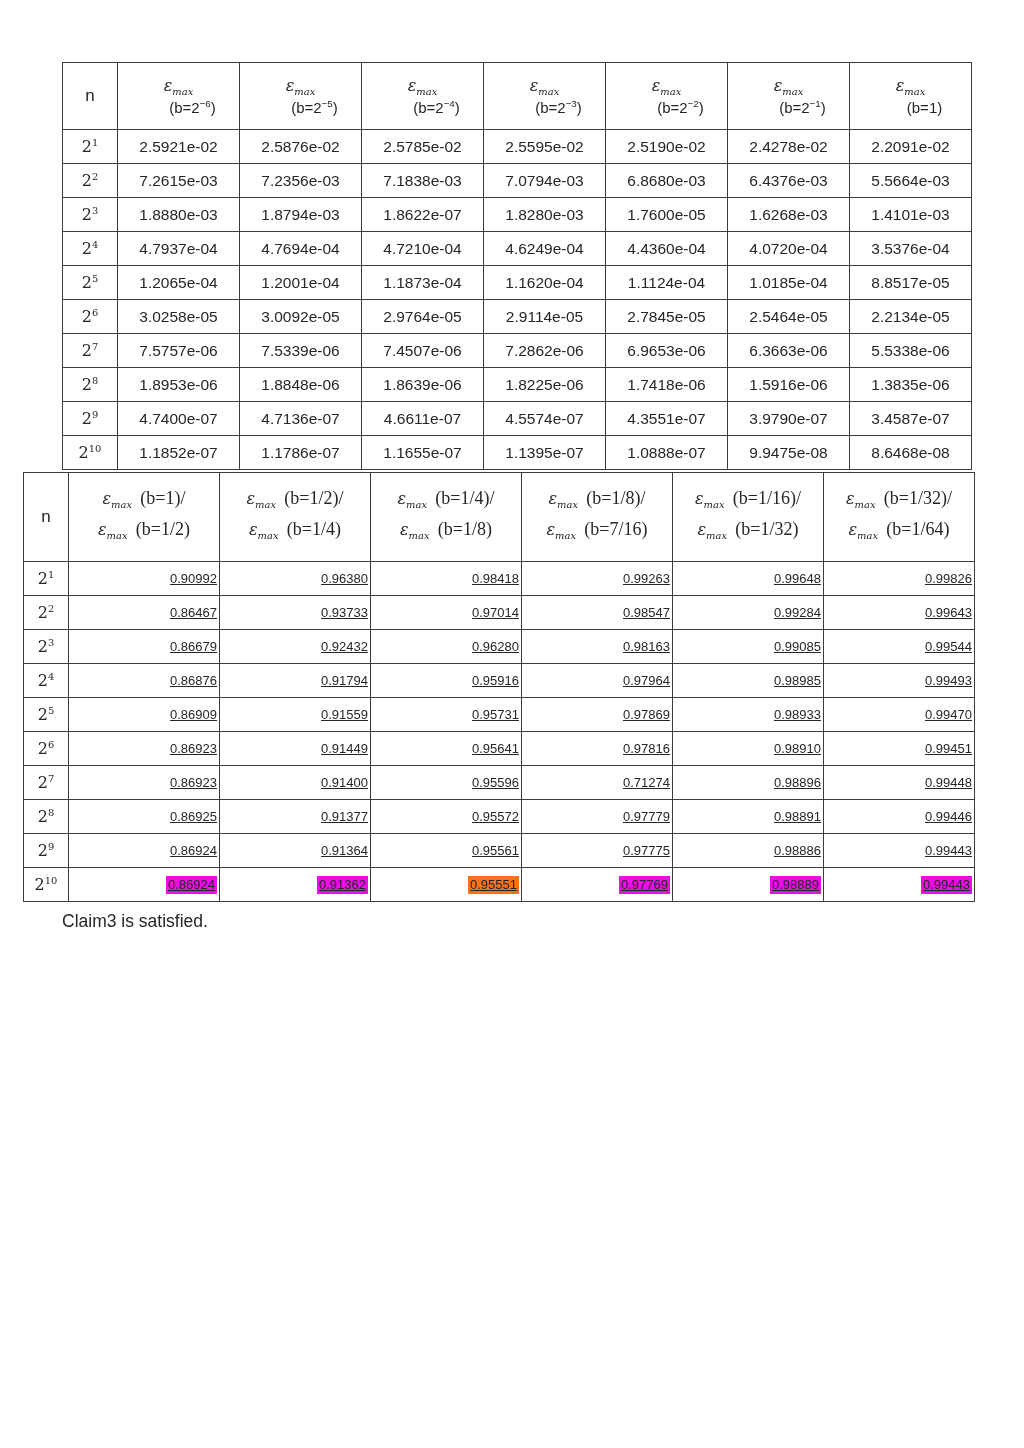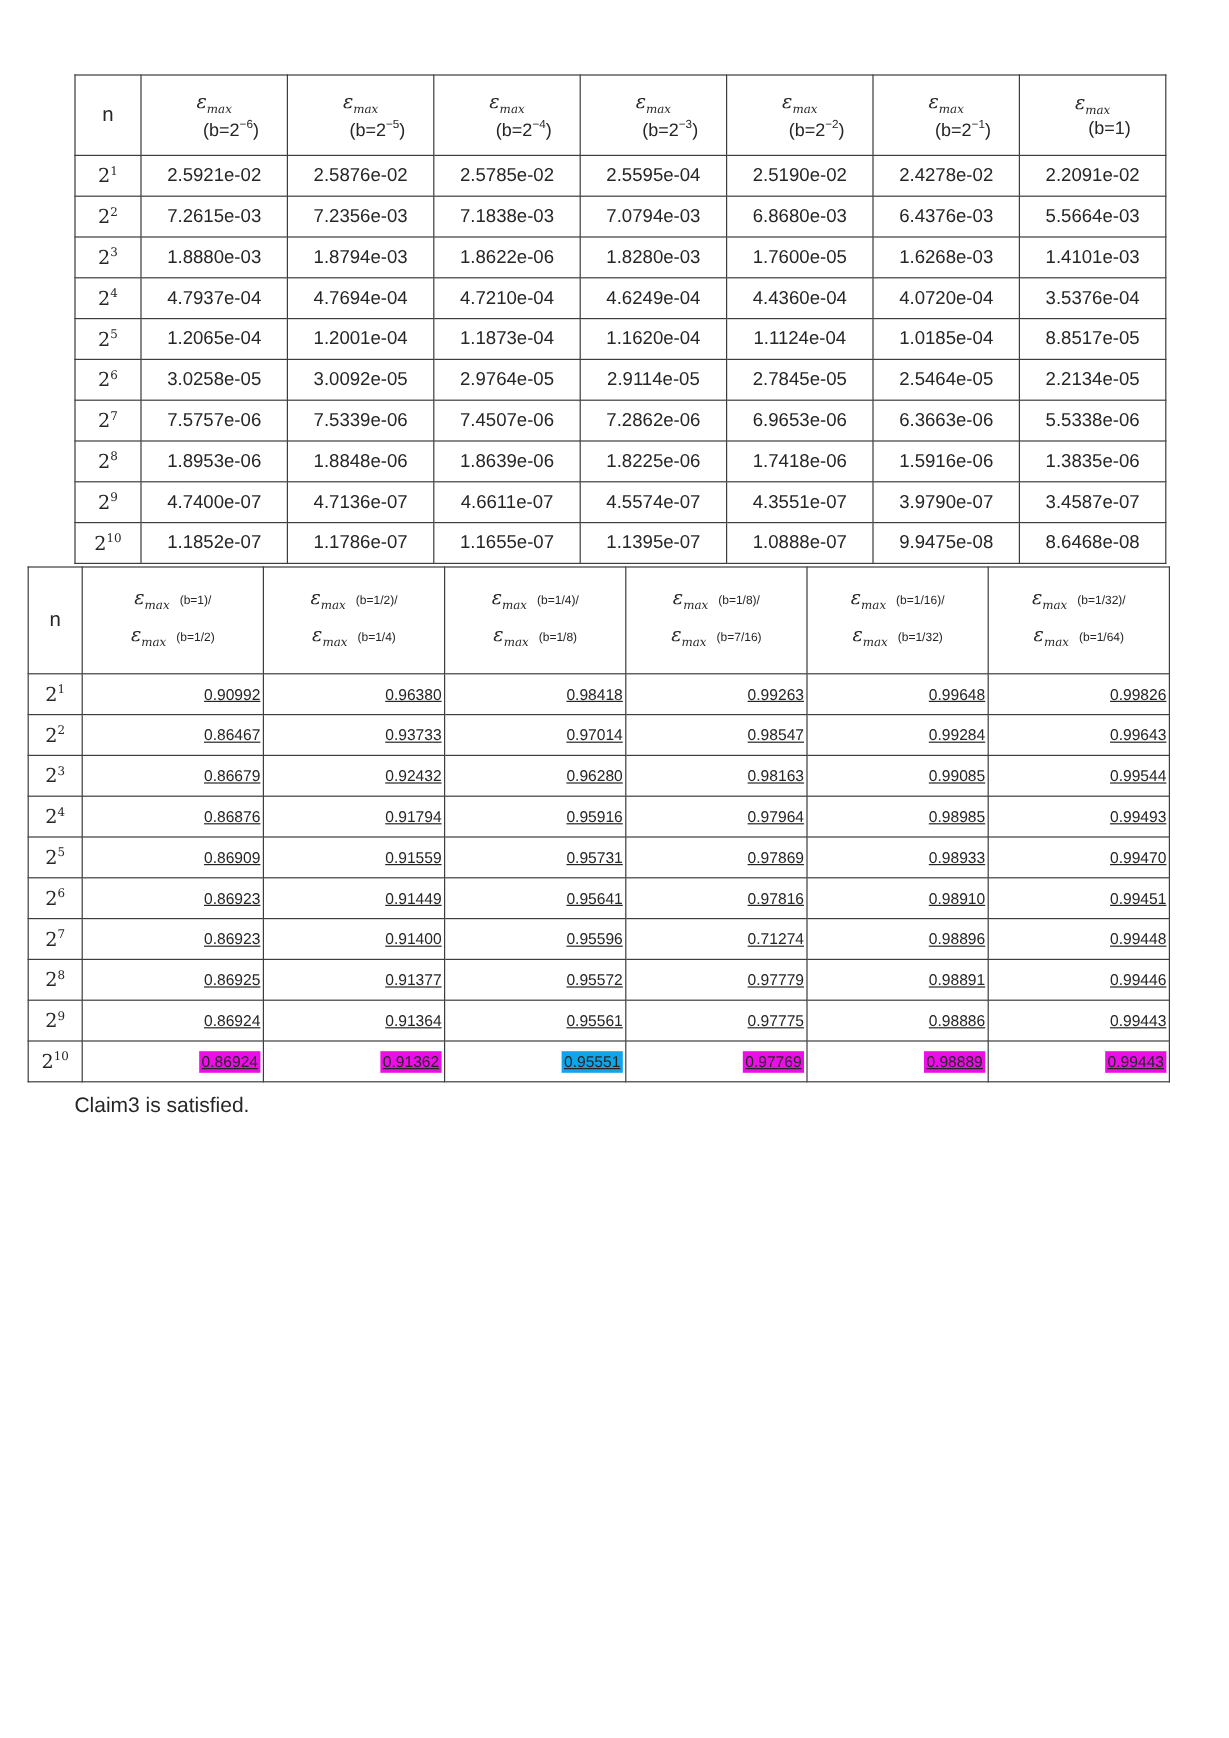--- a/index.html
+++ b/index.html
@@ -26,21 +26,21 @@
   .t2 tbody th{font-size:16px;}
 
   .nlab{font-family:"DejaVu Serif",serif;text-align:center;}
   .nlab sup{font-size:0.62em;}
 
   .eps{font-family:"DejaVu Serif",serif;font-style:italic;font-size:16px;}
   .eps sub{font-size:0.62em;font-style:italic;}
   .bline{font-size:15px;margin-top:1px;margin-left:28px;}
   .bline sup{font-size:0.65em;}
   .ratio-line{font-size:15px;line-height:24px;white-space:nowrap;}
-  .ratio-line .btxt{font-size:10px;}
+  .ratio-line .btxt{font-size:18px;font-family:Liberation Serif, serif;}
 
   .hl{background:#ee0ce8;padding:1px 2px 2px 2px;}
 
   .claim{position:absolute;left:62px;top:911px;font-size:17.5px;margin:0;}
 </style>
 </head>
 <body>
 
 <div class="page">
 
@@ -77,40 +77,40 @@
             <div class="bline">(b=1)</div>
           </th>
         </tr>
       </thead>
     <tbody id="t1-body">
         <tr>
           <th class="nlab">2<sup>1</sup></th>
           <td class="val">2.5921e-02</td>
           <td class="val">2.5876e-02</td>
           <td class="val">2.5785e-02</td>
-          <td class="val">2.5595e-04</td>
+          <td class="val">2.5595e-02</td>
           <td class="val">2.5190e-02</td>
           <td class="val">2.4278e-02</td>
           <td class="val">2.2091e-02</td>
         </tr>
         <tr>
           <th class="nlab">2<sup>2</sup></th>
           <td class="val">7.2615e-03</td>
           <td class="val">7.2356e-03</td>
           <td class="val">7.1838e-03</td>
           <td class="val">7.0794e-03</td>
           <td class="val">6.8680e-03</td>
           <td class="val">6.4376e-03</td>
           <td class="val">5.5664e-03</td>
         </tr>
         <tr>
           <th class="nlab">2<sup>3</sup></th>
           <td class="val">1.8880e-03</td>
           <td class="val">1.8794e-03</td>
-          <td class="val">1.8622e-06</td>
+          <td class="val">1.8622e-07</td>
           <td class="val">1.8280e-03</td>
           <td class="val">1.7600e-05</td>
           <td class="val">1.6268e-03</td>
           <td class="val">1.4101e-03</td>
         </tr>
         <tr>
           <th class="nlab">2<sup>4</sup></th>
           <td class="val">4.7937e-04</td>
           <td class="val">4.7694e-04</td>
           <td class="val">4.7210e-04</td>
@@ -291,21 +291,21 @@
           <td class="val">0.91364</td>
           <td class="val">0.95561</td>
           <td class="val">0.97775</td>
           <td class="val">0.98886</td>
           <td class="val">0.99443</td>
         </tr>
         <tr>
           <th class="nlab">2<sup>10</sup></th>
           <td class="val"><span class="hl" style="background: rgb(238, 12, 232);">0.86924</span></td>
           <td class="val"><span class="hl" style="background: rgb(238, 12, 232);">0.91362</span></td>
-          <td class="val"><span class="hl" style="background: #0ea5e9;">0.95551</span></td>
+          <td class="val"><span class="hl" style="background: #f97316;">0.95551</span></td>
           <td class="val"><span class="hl" style="background: rgb(238, 12, 232);">0.97769</span></td>
           <td class="val"><span class="hl" style="background: rgb(238, 12, 232);">0.98889</span></td>
           <td class="val"><span class="hl" style="background: rgb(238, 12, 232);">0.99443</span></td>
         </tr>
       </tbody>
   </table>
 
   <p class="claim">Claim3 is satisfied.</p>
 
 </div>

